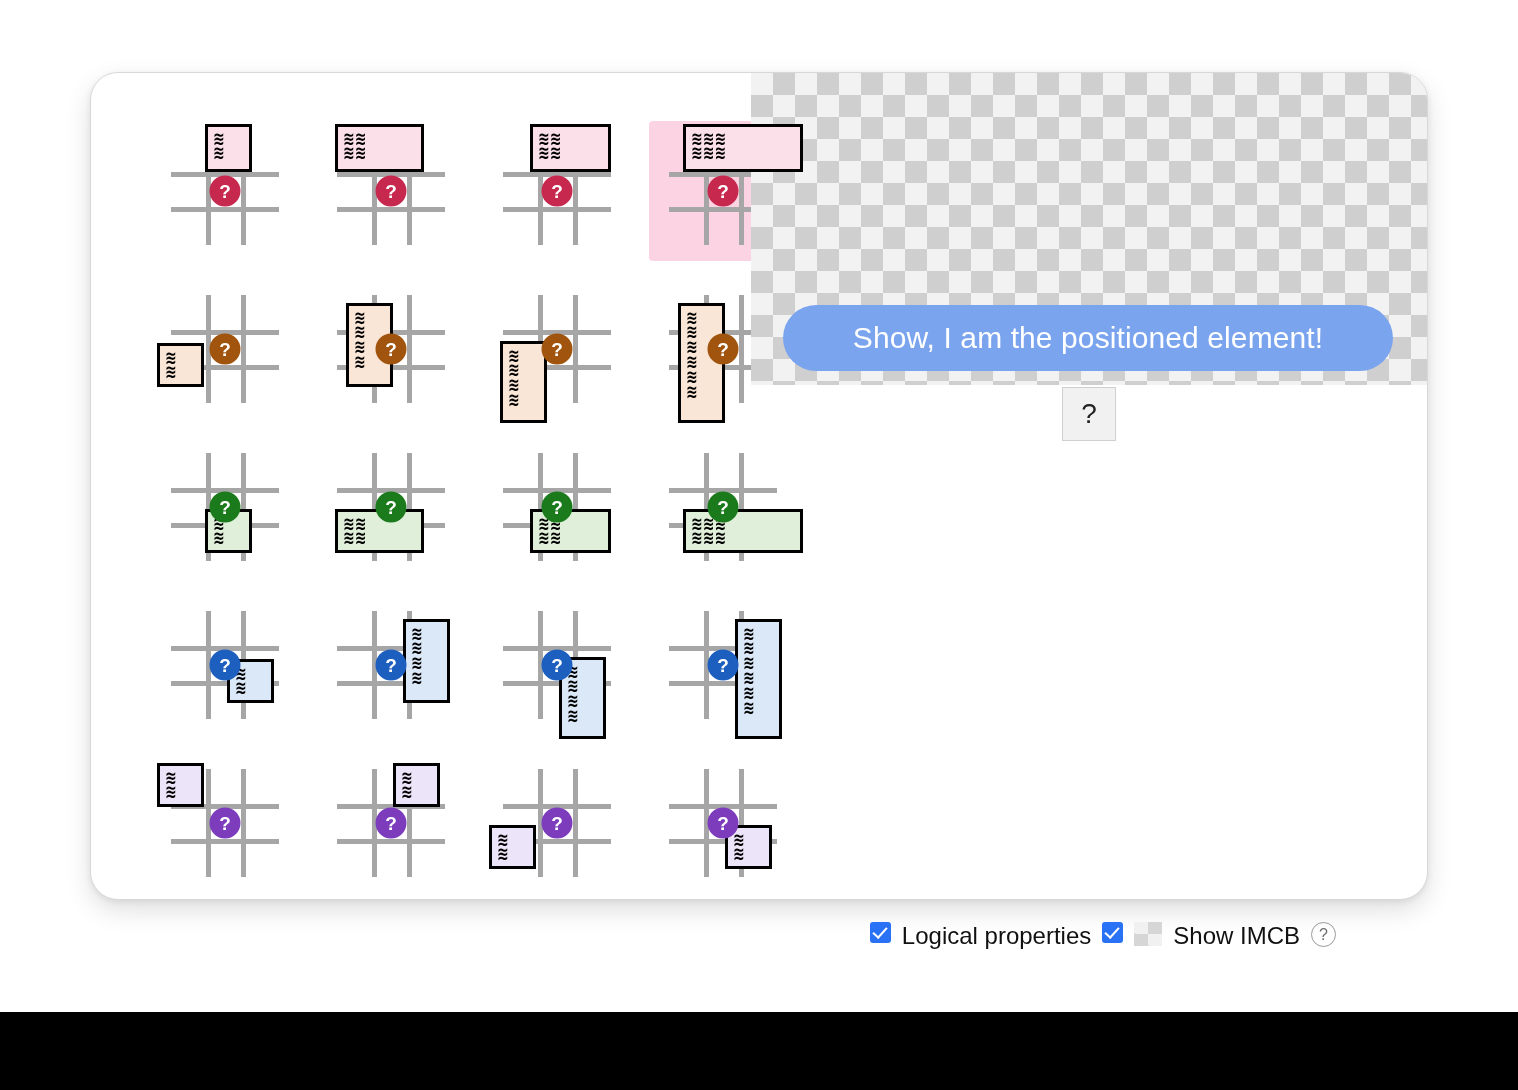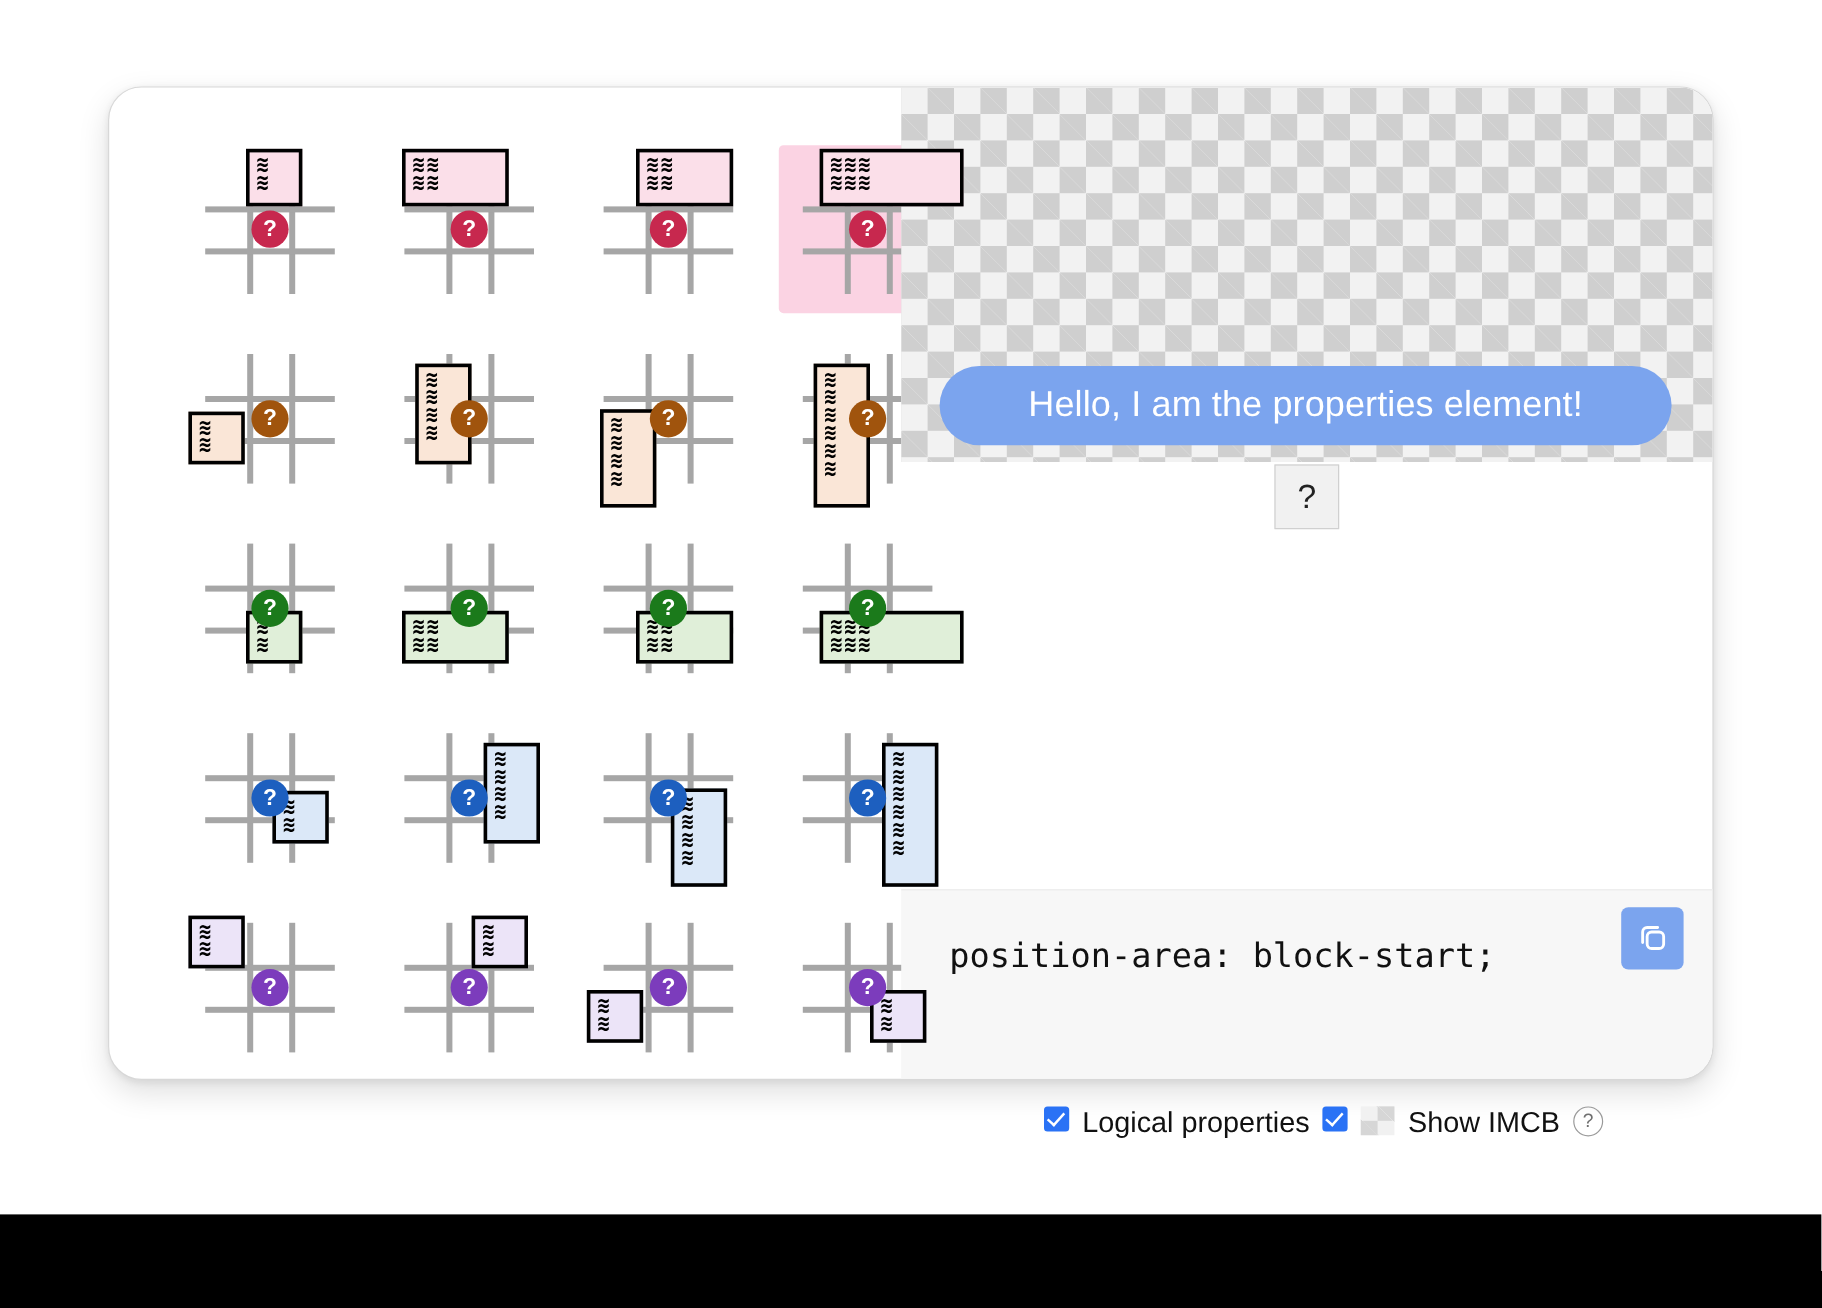--- a/index.html
+++ b/index.html
@@ -455,38 +455,27 @@
             <div class="anchor-dot" style="background: rgb(124, 60, 188);">?</div>
           </div>
         </div>
     </div>
 
     <div class="preview-pane">
 
       <div class="checkerboard"></div>
 
       <div class="tooltip-bubble">
-        <span>Hello, I am the properties element!</span>
+        <span>Show, I am the positioned element!</span>
       </div>
 
       <div class="anchor-chip">
         <span>?</span>
       </div>
 
-      <div class="code-panel">
-        <div class="code-text">position-area: block-start;</div>
-        <button class="copy-btn">
-          <span>
-            <svg width="30" height="30" viewBox="0 0 24 24" fill="none" stroke="#ffffff" stroke-width="1.9" stroke-linecap="round" stroke-linejoin="round">
-              <rect x="8.5" y="8.5" width="11" height="11" rx="3"></rect>
-              <path d="M15.5 5.5 h-7 a3 3 0 0 0 -3 3 v7"></path>
-            </svg>
-          </span>
-        </button>
-      </div>
 
     </div>
   </div>
 
   <div class="footer">
     <button class="cb"></button>
     <span class="footer-label">Logical properties</span>
     <button class="cb"></button>
     <span class="imcb-swatch"></span>
     <span class="footer-label">Show IMCB</span>

